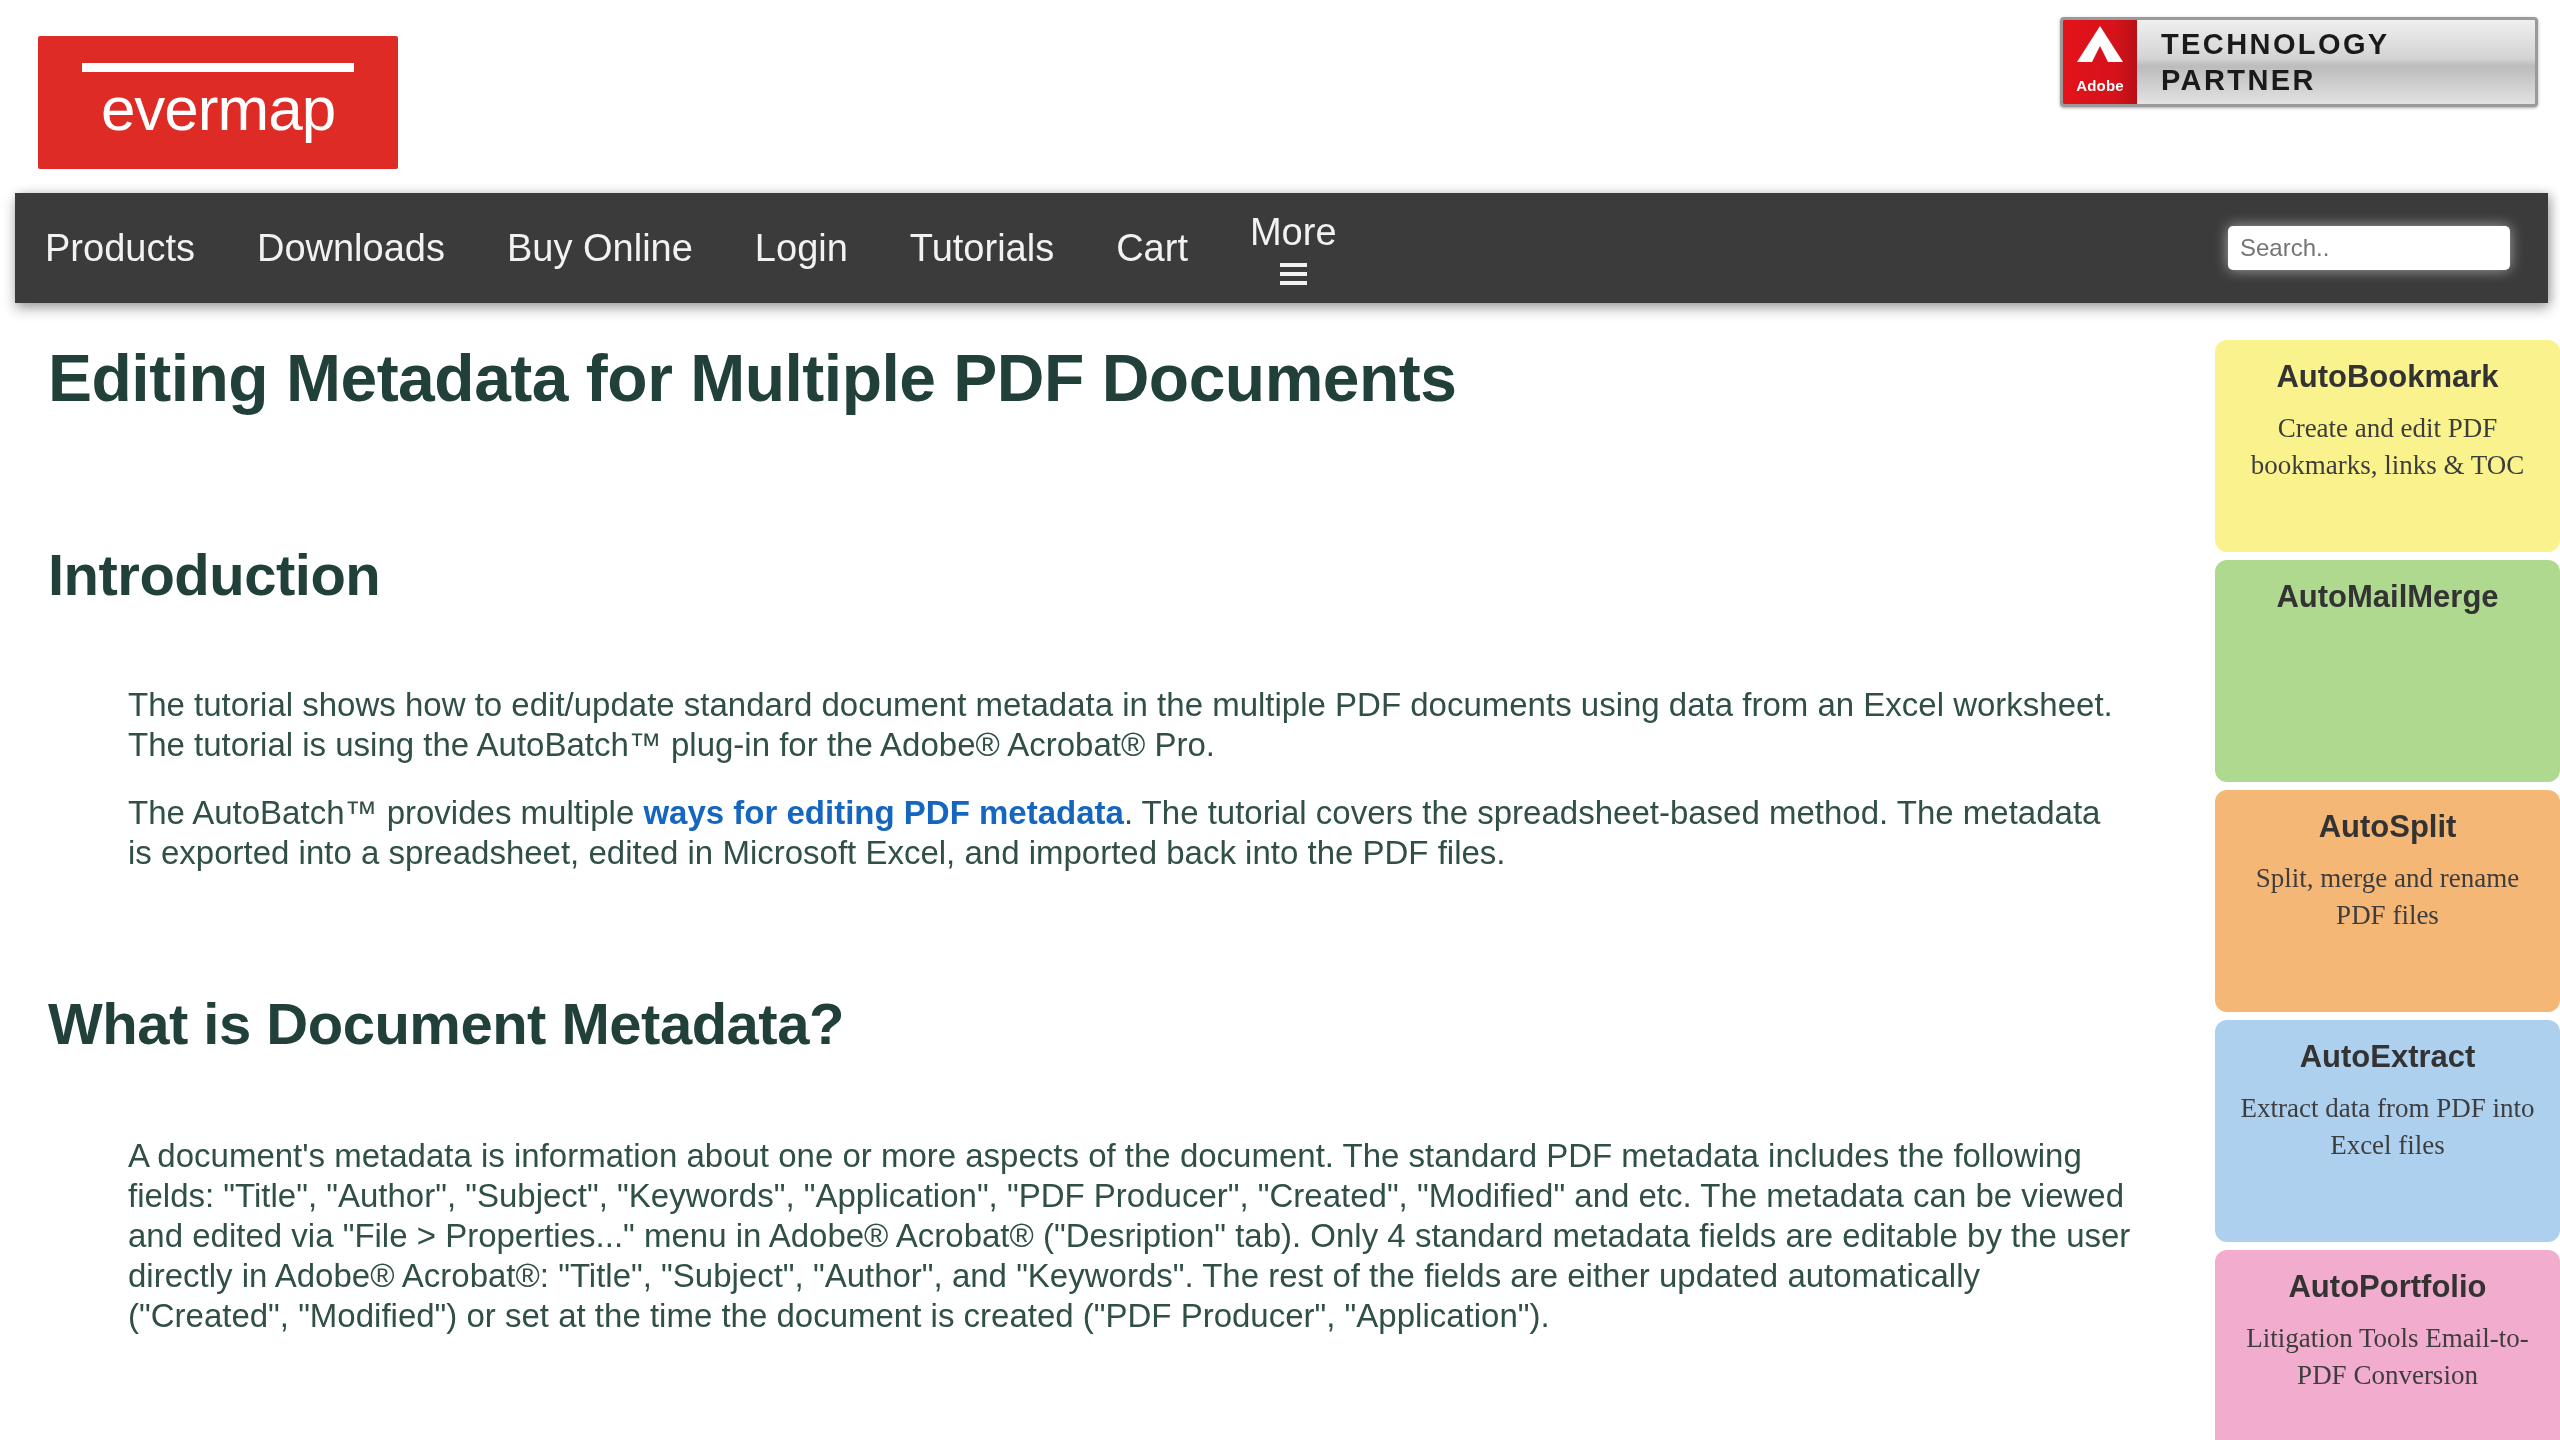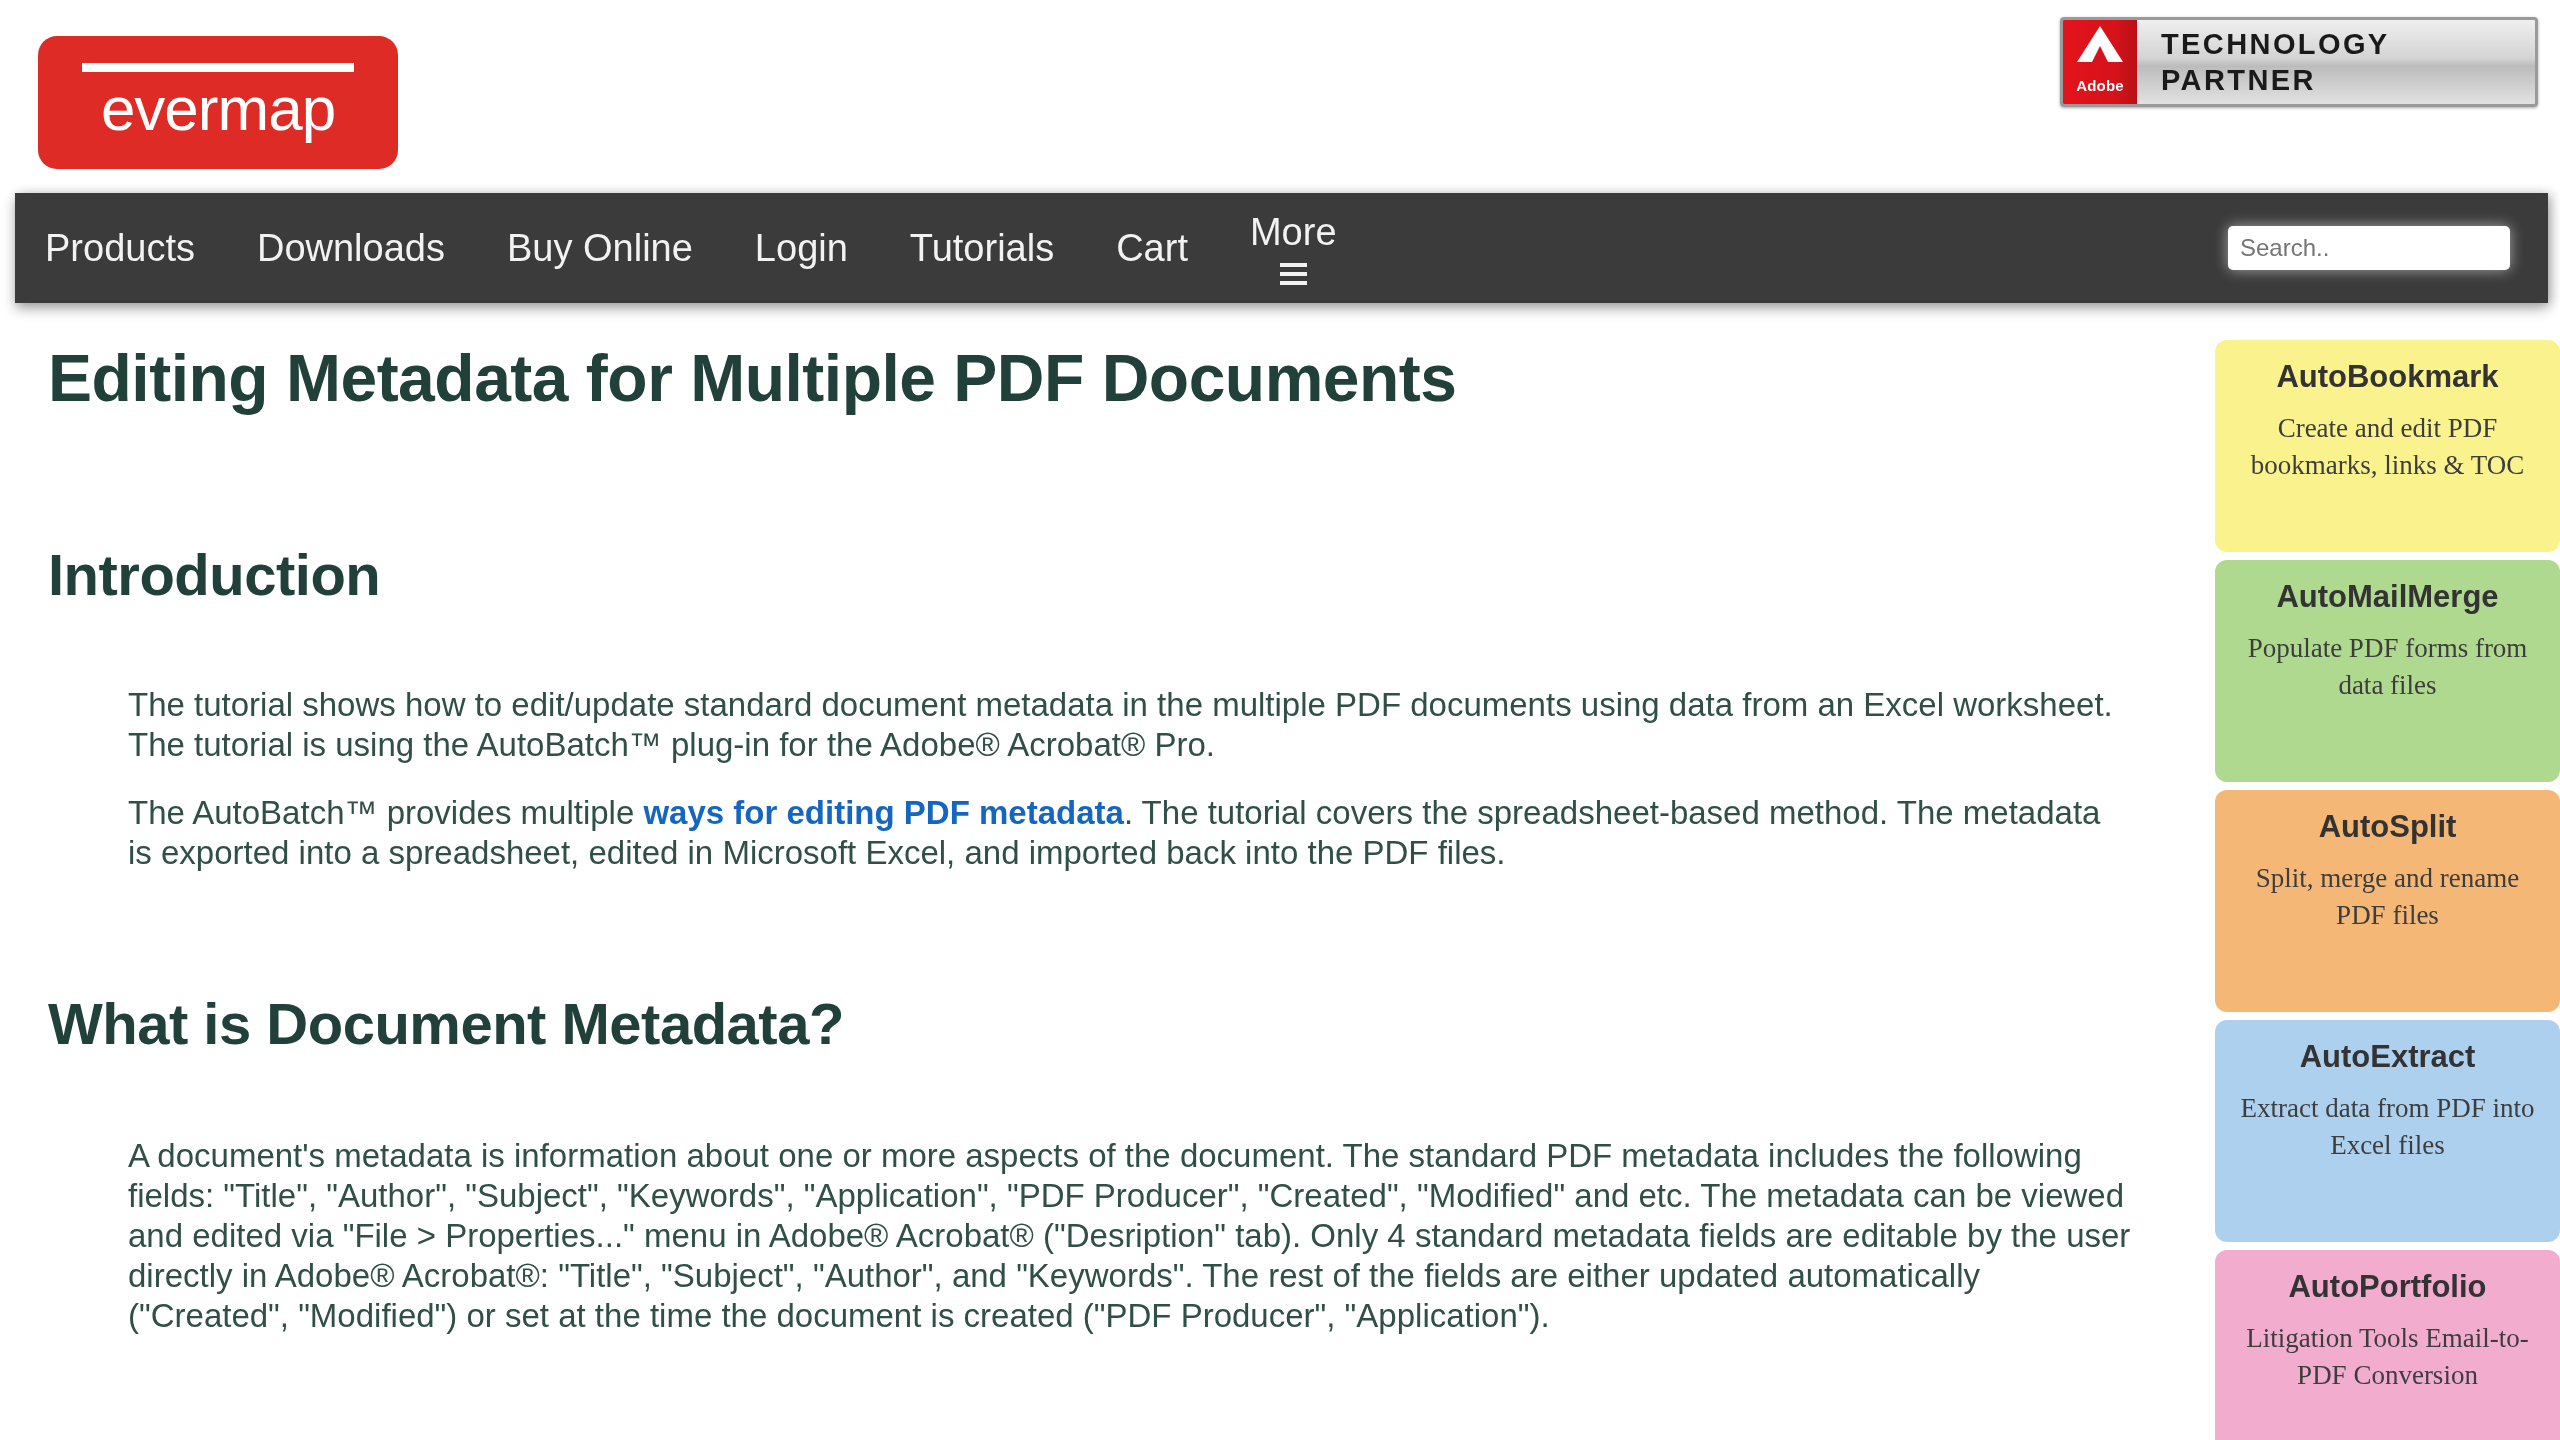--- a/index.html
+++ b/index.html
@@ -28,21 +28,21 @@
     background: #ffffff;
   }
 
   .logo {
     position: absolute;
     left: 38px;
     top: 36px;
     width: 360px;
     height: 133px;
     background: #DF2B26;
-    border-radius: 19px;
+    border-radius: 2px;
     display: flex;
     flex-direction: column;
     align-items: center;
     justify-content: center;
   }
   .logo-rule {
     width: 272px;
     height: 9px;
     background: #ffffff;
     margin-bottom: 4px;
@@ -346,21 +346,20 @@
 
   <div class="sidebar">
 
     <div class="product-card" style="background: rgb(250, 242, 140); min-height: 212px;">
       <div class="card-title">AutoBookmark</div>
       <div class="card-desc">Create and edit PDF bookmarks, links &amp; TOC</div>
     </div>
 
     <div class="product-card" style="background: rgb(175, 217, 142); min-height: 222px;">
       <div class="card-title">AutoMailMerge</div>
-      <div class="card-desc">Populate PDF forms from data files</div>
     </div>
 
     <div class="product-card" style="background: rgb(245, 183, 117); min-height: 222px;">
       <div class="card-title">AutoSplit</div>
       <div class="card-desc">Split, merge and rename PDF files</div>
     </div>
 
     <div class="product-card" style="background: rgb(174, 208, 239); min-height: 222px;">
       <div class="card-title">AutoExtract</div>
       <div class="card-desc">Extract data from PDF into Excel files</div>

